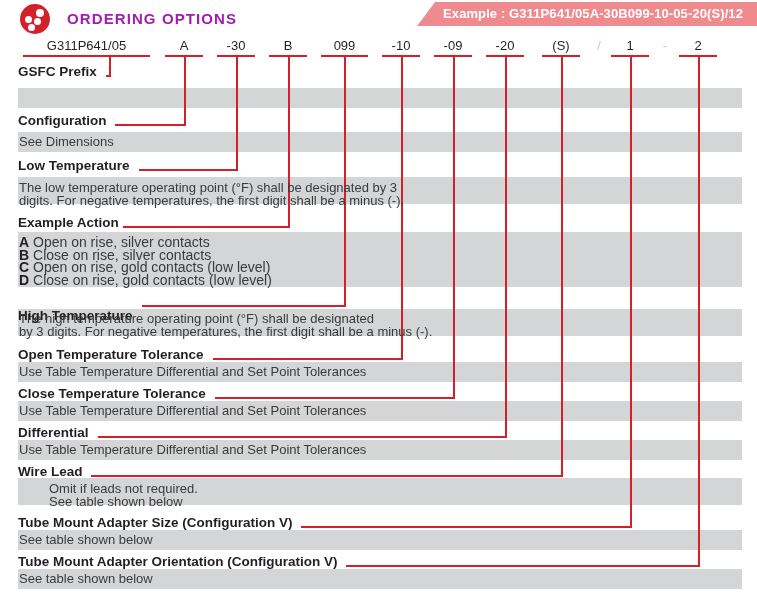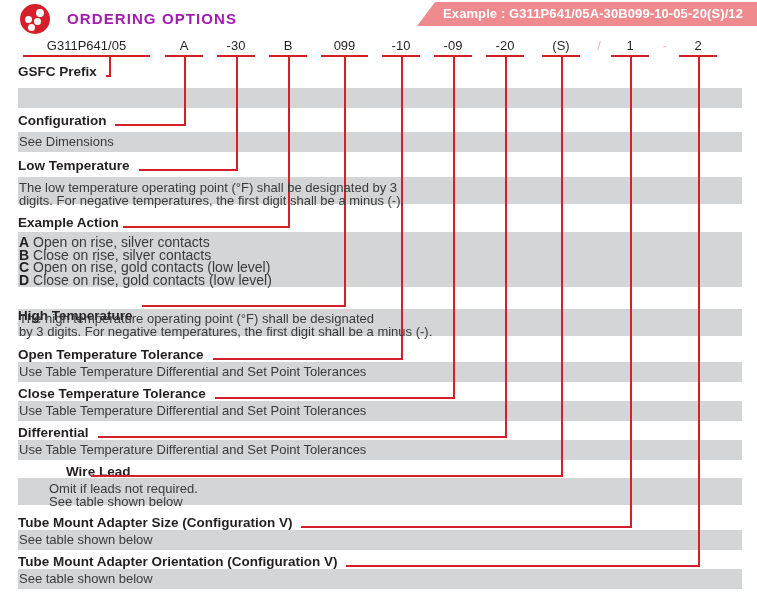--- a/index.html
+++ b/index.html
@@ -247,21 +247,21 @@
     <div class="vline" style="left: 401px; top: 55px; height: 303px;"></div>
     <div class="sect-label" style="top: 347px; text-align: right;">Open Temperature Tolerance</div>
     <div class="hline" style="left: 212.562px; top: 358px; width: 190.037px;"></div>
     <div class="vline" style="left: 453px; top: 55px; height: 342px;"></div>
     <div class="sect-label" style="top: 386px;">Close Temperature Tolerance</div>
     <div class="hline" style="left: 214.828px; top: 397px; width: 239.772px;"></div>
     <div class="vline" style="left: 505px; top: 55px; height: 381px;"></div>
     <div class="sect-label" style="top: 425px;">Differential</div>
     <div class="hline" style="left: 97.5156px; top: 436px; width: 409.084px;"></div>
     <div class="vline" style="left: 561px; top: 55px; height: 420px;"></div>
-    <div class="sect-label" style="top: 464px; margin-left: 48px;">Wire Lead</div>
+    <div class="sect-label" style="top: 464px;">Wire Lead</div>
     <div class="hline" style="left: 91.4062px; top: 475px; width: 471.194px;"></div>
     <div class="vline" style="left: 630px; top: 55px; height: 471px;"></div>
     <div class="sect-label" style="top: 515px;">Tube Mount Adapter Size (Configuration V)</div>
     <div class="hline" style="left: 301.484px; top: 526px; width: 330.116px;"></div>
     <div class="vline" style="left: 698px; top: 55px; height: 510px;"></div>
     <div class="sect-label" style="top: 554px;">Tube Mount Adapter Orientation (Configuration V)</div>
     <div class="hline" style="left: 346.469px; top: 565px; width: 353.131px;"></div>
     <div class="body-text" style="top: 136px;">See Dimensions</div>
     <div class="body-text" style="top: 182px;">The low temperature operating point (°F) shall be designated by 3
 digits. For negative temperatures, the first digit shall be a minus (-).</div>

